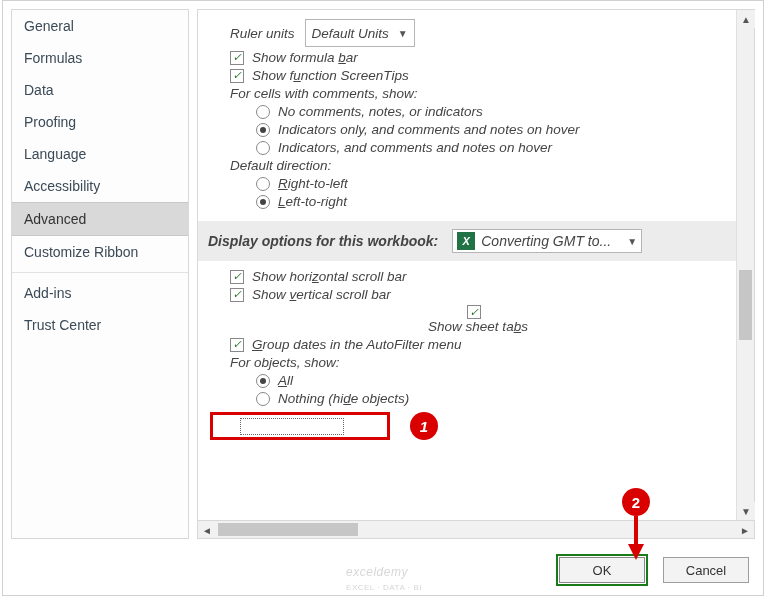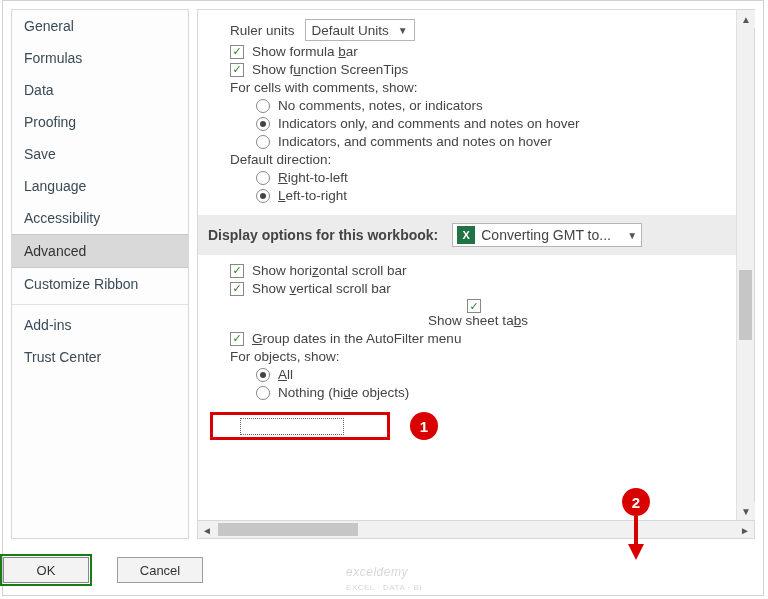--- a/index.html
+++ b/index.html
@@ -83,20 +83,21 @@
     display: flex;
     min-height: 0;
   }
   .content {
     flex: 1;
     padding: 6px 10px 4px 10px;
     overflow: hidden;
     position: relative;
     color: #444;
     font-size: 13.5px;
+    font-style: italic;
   }
   .vscroll {
     width: 18px;
     background: #f1f1f1;
     border-left: 1px solid #e0e0e0;
     position: relative;
   }
   .vscroll .arrow {
     width: 18px; height: 18px;
     display: flex; align-items: center; justify-content: center;
@@ -193,21 +194,21 @@
     align-items: center; justify-content: center;
     font-size: 11px; font-weight: bold;
     margin-right: 6px;
   }
   .wb-select .caret { margin-left: auto; font-size: 10px; color: #555; padding-left: 6px;}
   .ruler-select {
     display: inline-flex;
     align-items: center;
     border: 1px solid #b5b5b5;
     background: #fff;
-    height: 22px;
+    height: 28px;
     padding: 0 6px;
     margin-left: 10px;
     min-width: 110px;
   }
   .ruler-select .caret { margin-left: auto; font-size: 10px; color: #555; padding-left: 6px;}
   .static { color: #444; }
   .redbox {
     position: absolute;
     border: 3px solid #d90000;
     pointer-events: none;
@@ -227,21 +228,22 @@
     font-weight: bold;
     font-size: 15px;
     pointer-events: none;
   }
   .arrow-down {
     position: absolute;
     pointer-events: none;
   }
   .footer {
     display: flex;
-    gap: 28px;
+    justify-content: flex-end;
+    gap: 18px;
     padding: 10px 14px 12px 0;
   }
   .btn {
     min-width: 86px;
     height: 26px;
     border: 1px solid #9e9e9e;
     background: #f3f3f3;
     display: inline-flex;
     align-items: center;
     justify-content: center;
@@ -270,21 +272,20 @@
 <div class="dialog">
 
 
   <div class="main">
 
     <div class="sidebar">
       <div class="side-item">General</div>
       <div class="side-item">Formulas</div>
       <div class="side-item">Data</div>
       <div class="side-item">Proofing</div>
-      <div class="side-item">Save</div>
       <div class="side-item">Language</div>
       <div class="side-item">Accessibility</div>
       <div class="side-item selected">Advanced</div>
       <div class="side-item">Customize Ribbon</div>
       <div class="side-sep"></div>
       <div class="side-item">Add-ins</div>
       <div class="side-item">Trust Center</div>
     </div>
 
     <div class="content-wrap">

